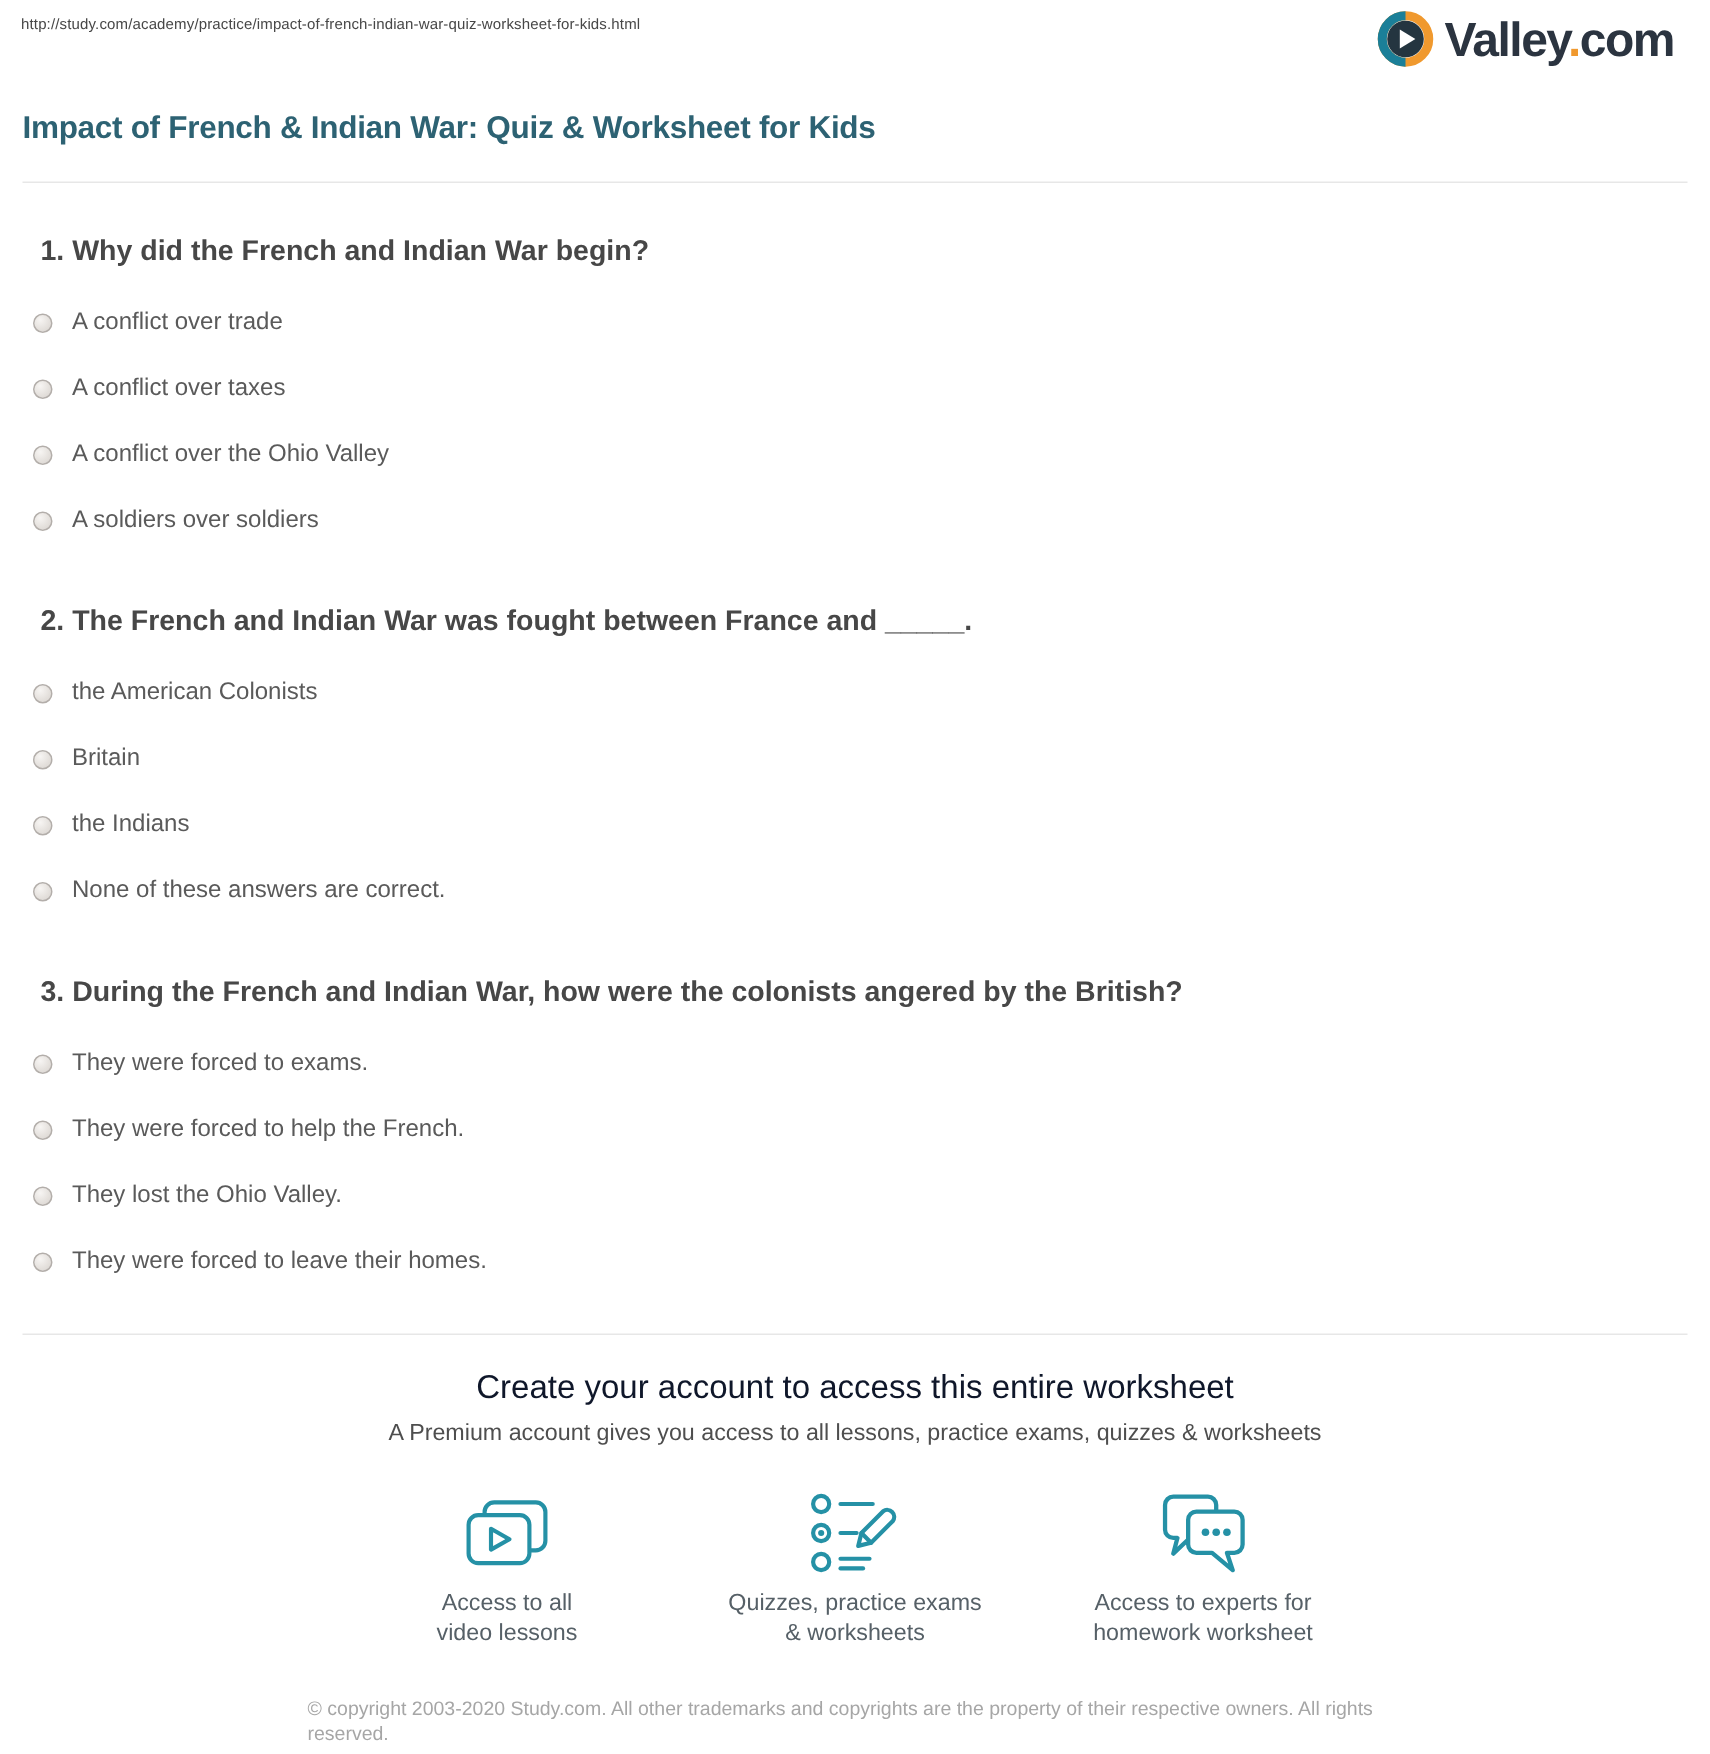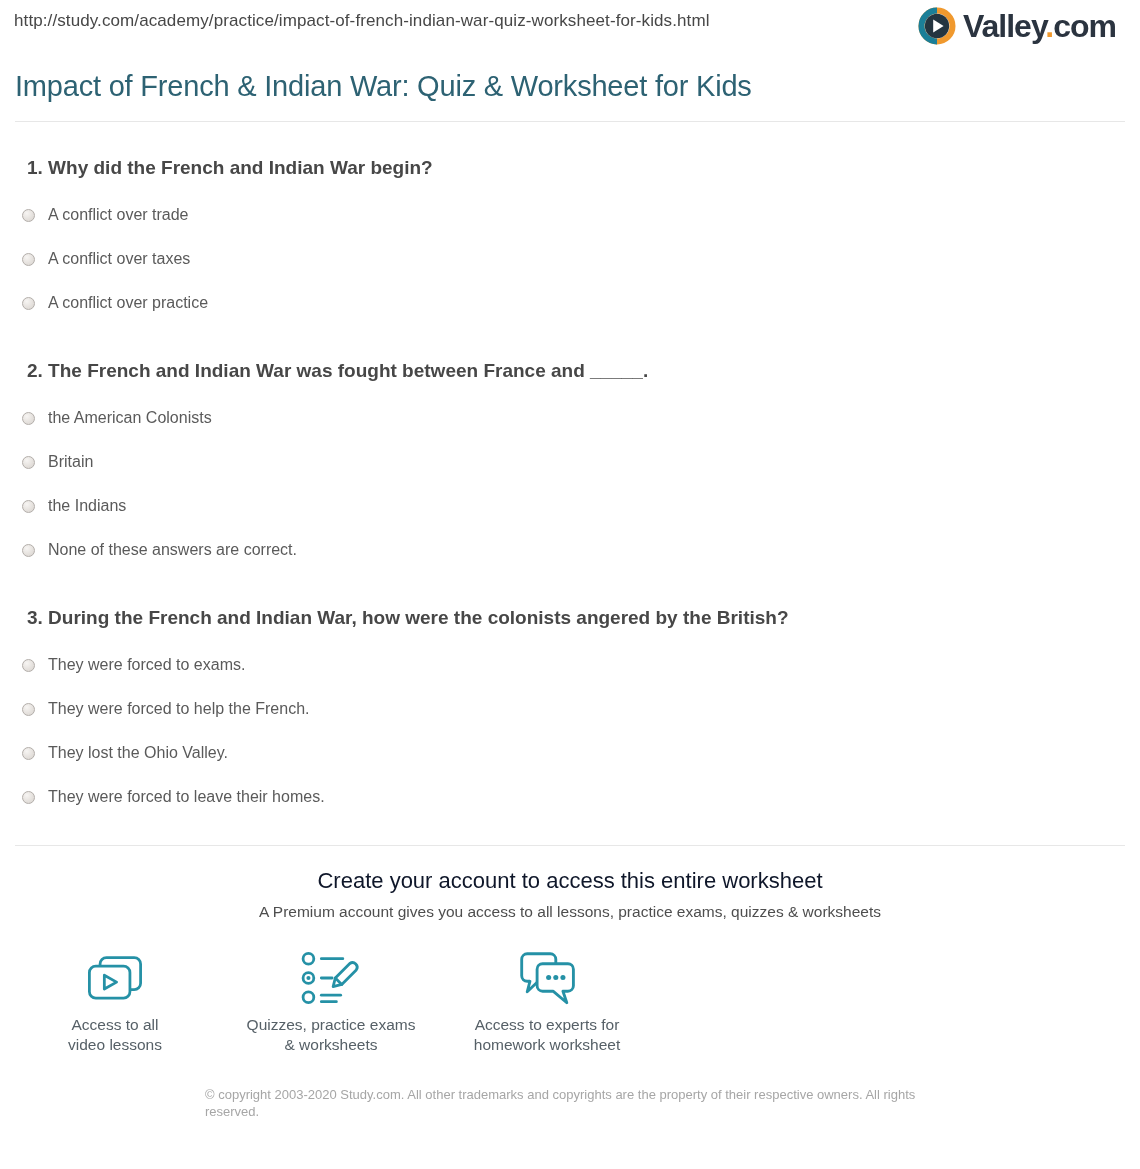--- a/index.html
+++ b/index.html
@@ -11,21 +11,21 @@
     font-family: "Liberation Sans", sans-serif;
     position: relative;
     overflow: hidden;
   }
 
   
   .url-text {
     position: absolute;
     top: 11px;
     left: 14px;
-    font-size: 17px;
+    font-size: 10px;
     color: #474747;
     letter-spacing: 0.1px;
   }
   .logo {
     position: absolute;
     top: 7px;
     right: 24px;
     display: flex;
     align-items: center;
     gap: 7px;
@@ -38,23 +38,23 @@
     color: #2b3440;
     letter-spacing: -1px;
     line-height: 38px;
   }
   .logo-dot { color: #f0992e; }
 
   .content { padding: 0 15px; }
 
   h1.page-title {
     margin: 68px 0 0 0;
-    font-size: 29px;
+    font-size: 21px;
     line-height: 36px;
-    font-weight: 400;
+    font-weight: 700;
     color: #2d6273;
     letter-spacing: -0.2px;
   }
   .divider {
     border: none;
     border-top: 1px solid #e7e7e7;
     margin: 17px 0 0 0;
   }
 
   
@@ -103,22 +103,22 @@
     font-weight: 400;
     color: #0f172a;
   }
   .cta-sub {
     margin-top: 6px;
     font-size: 15.5px;
     color: #4e4e4e;
   }
   .features {
     display: flex;
-    justify-content: flex-start;
-    gap: 16px;
+    justify-content: center;
+    gap: 32px;
     margin-top: 26px;
   }
   .feature { width: 200px; text-align: center; }
   .feature-icon-wrap { height: 60px; display: flex; align-items: flex-end; justify-content: center; }
   .feature-icon-wrap svg { display: block; }
   .feature-label {
     margin-top: 8px;
     font-size: 15.5px;
     line-height: 20px;
     color: #566067;
@@ -158,21 +158,25 @@
       <div class="option">
         <span class="radio"></span>
         <span class="option-label">A conflict over trade</span>
       </div>
       <div class="option">
         <span class="radio"></span>
         <span class="option-label">A conflict over taxes</span>
       </div>
       <div class="option">
         <span class="radio"></span>
-        <span class="option-label">A conflict over practice</span>
+        <span class="option-label">A conflict over the Ohio Valley</span>
+      </div>
+      <div class="option">
+        <span class="radio"></span>
+        <span class="option-label">A soldiers over soldiers</span>
       </div>
     </div>
   </div>
 
   <div class="question">
     <h2 class="q-heading">2. The French and Indian War was fought between France and _____.</h2>
     <div class="options">
       <div class="option">
         <span class="radio"></span>
         <span class="option-label">the American Colonists</span>

